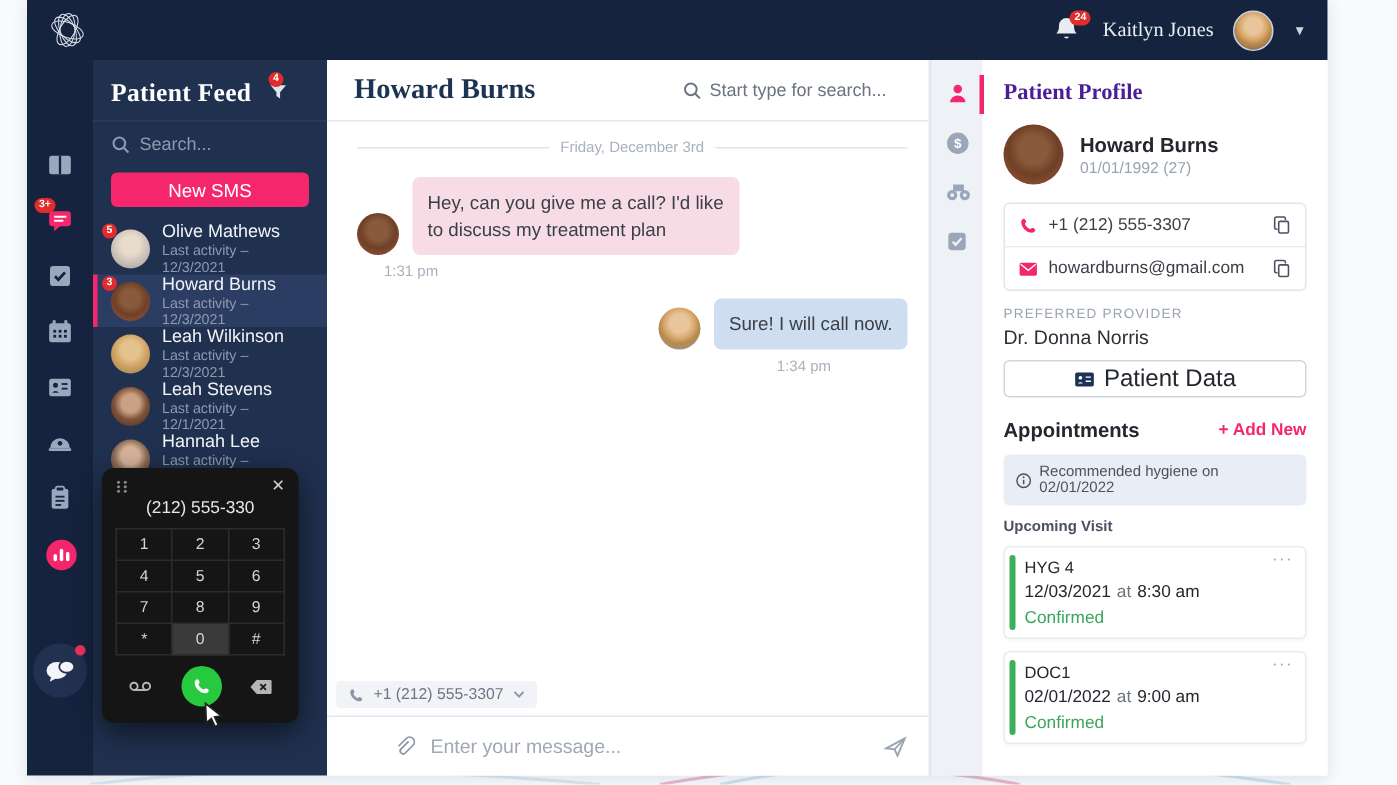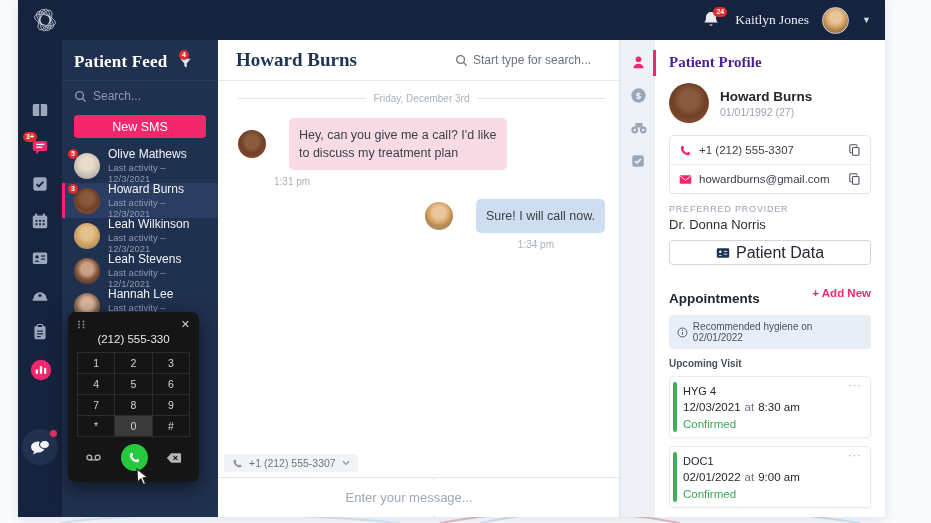--- a/index.html
+++ b/index.html
@@ -26,21 +26,21 @@
   
   .rail { width:44px; background:#16233e; display:flex; flex-direction:column; align-items:center; padding-top:60px; gap:17px; flex:none; }
   .rail .ric { width:20px; height:20px; position:relative; flex:none; cursor:pointer; }
   .rail svg { display:block; }
   .ric-badge { position:absolute; top:-5px; left:-7px; }
   .launcher { margin-top:auto; margin-bottom:52px; position:relative; width:36px; height:36px; border-radius:50%; background:#233150; display:flex; align-items:center; justify-content:center; }
   .launcher-dot { position:absolute; top:1px; right:1px; width:7px; height:7px; border-radius:50%; background:#e8325a; }
 
   
   .feed { width:156px; background:#20304f; flex:none; display:flex; flex-direction:column; position:relative; }
-  .feed-head { display:flex; align-items:flex-end; padding:12px 24px 8px 12px; }
+  .feed-head { display:flex; align-items:center; padding:12px 24px 8px 12px; }
   .feed-title { color:#fff; font-family:"Liberation Serif", serif; font-size:17px; font-weight:bold; letter-spacing:.2px; }
   .filter-wrap { margin-left:auto; position:relative; width:16px; height:16px; }
   .filter-badge { position:absolute; top:-6px; right:5px; }
   .feed-search { display:flex; align-items:flex-end; gap:6px; padding:8px 12px 10px; border-top:1px solid #2b3b5d; }
   .feed-search input { background:transparent; border:none; outline:none; color:#aeb8cb; font-size:12px; width:110px; font-family:"Liberation Sans", sans-serif; }
   .feed-search input::placeholder { color:#8e9ab0; }
   .newsms { margin:2px 12px 10px; height:23px; background:#f4276d; color:#fff; border:none; border-radius:4px; font-size:12.5px; cursor:pointer; font-family:"Liberation Sans", sans-serif; }
   .p-row { display:flex; align-items:center; gap:8px; padding:4px 8px 4px 12px; height:35px; cursor:pointer; position:relative; flex:none; }
   .p-row.selected { background:#2c3d63; }
   .p-row.selected::before { content:""; position:absolute; left:0; top:0; bottom:0; width:3px; background:#f4276d; }
@@ -59,32 +59,32 @@
   
   .chat { width:402px; background:#fff; flex:none; display:flex; flex-direction:column; border-right:1px solid #e4e8ee; }
   .chat-head { height:41px; flex:none; display:flex; align-items:center; padding:0 16px 0 18px; border-bottom:1px solid #e4e8ee; }
   .chat-title { color:#1d3354; font-family:"Liberation Serif", serif; font-weight:bold; font-size:19px; }
   .chat-search { margin-left:auto; display:flex; align-items:center; gap:5px; }
   .chat-search input { border:none; outline:none; font-size:12px; color:#5a6270; width:130px; background:transparent; font-family:"Liberation Sans", sans-serif; }
   .chat-search input::placeholder { color:#6b7380; }
   .msgs { flex:1; padding:12px 14px 0 20px; overflow:hidden; display:flex; flex-direction:column; }
   .date-div { display:flex; align-items:center; gap:8px; color:#a9b1bd; font-size:10px; margin-bottom:14px; }
   .date-div::before,.date-div::after { content:""; flex:1; height:1px; background:#dfe3e9; }
-  .msg { display:flex; gap:23px; align-items:center; }
+  .msg { display:flex; gap:9px; align-items:flex-end; }
   .msg.out { justify-content:flex-end; }
   .m-av { width:28px; height:28px; flex:none; }
   .msg:not(.out) .m-av { background:radial-gradient(circle at 50% 42%, #8a5a3c 30%, #6e4026 55%, #a4573f 100%); }
   .msg.out .m-av { background:radial-gradient(circle at 50% 38%, #e8c59a 28%, #d9a86c 45%, #b98a4e 60%, #8a97a8 100%); }
   .bubble { background:#f7dce6; border-radius:5px; padding:8px 10px; font-size:12.5px; color:#3a3f47; max-width:218px; line-height:1.45; }
   .msg.out .bubble { background:#cfddf1; }
-  .m-time { font-size:10px; color:#a9b1bd; margin:6px 0 12px 36px; }
+  .m-time { font-size:10px; color:#a9b1bd; margin:6px 0 12px 18px; }
   .m-time.right { text-align:right; margin:6px 51px 12px 0; }
   .chat-foot { flex:none; }
   .phone-chip { display:inline-flex; align-items:center; gap:6px; background:#f1f3f6; border-radius:3px; margin:0 0 5px 6px; padding:3px 8px; font-size:10.5px; color:#6b7686; cursor:pointer; }
-  .input-bar { height:40px; border-top:1px solid #e4e8ee; display:flex; align-items:center; padding:0 14px 0 44px; gap:10px;flex-direction:column; }
+  .input-bar { height:40px; border-top:1px solid #e4e8ee; display:flex; align-items:center; padding:0 14px 0 44px; gap:10px; }
   .input-bar input { flex:1; border:none; outline:none; font-size:13px; color:#4a5160; background:transparent; font-family:"Liberation Sans", sans-serif; }
   .input-bar input::placeholder { color:#a0a8b4; }
 
   
   .rrail { width:35px; background:#eef1f6; border-left:1px solid #e4e8ee; flex:none; display:flex; flex-direction:column; align-items:center; padding-top:14px; gap:16px; position:relative; }
   .rric { width:17px; height:17px; cursor:pointer; position:relative; }
   .rrail-ind { position:absolute; right:-1px; top:10px; width:3px; height:26px; background:#f4276d; }
 
   
   .profile { width:230px; background:#fff; flex:none; padding:14px 14px 0; overflow:hidden; }
@@ -94,21 +94,21 @@
   .prof-name { font-size:13.5px; color:#23272e; font-weight:bold; }
   .prof-dob { font-size:10.5px; color:#9aa3b0; margin-top:2px; }
   .contact-box { border:1px solid #e2e6ec; border-radius:4px; margin-bottom:10px; }
   .c-row { display:flex; align-items:center; gap:7px; padding:7px 9px; font-size:11.5px; color:#3a3f47; }
   .c-row + .c-row { border-top:1px solid #e9edf2; }
   .copy { margin-left:auto; cursor:pointer; }
   .pp-label { font-size:9px; letter-spacing:.8px; color:#9aa3b0; margin:4px 0 3px; }
   .pp-value { font-size:13px; color:#2b2f36; margin-bottom:8px; }
   .pd-btn { width:100%; height:25px; border:1px solid #cfd6df; border-radius:4px; background:#fff; display:flex; align-items:center; justify-content:center; gap:6px; font-size:16px; color:#23272e; cursor:pointer; font-family:"Liberation Sans", sans-serif; }
   .appt-head { display:flex; align-items:center; margin:14px 0 9px; }
-  .appt-title { font-size:13.5px; font-weight:bold; color:#23272e;margin-top:12px; }
+  .appt-title { font-size:13.5px; font-weight:bold; color:#23272e; }
   .add-new { margin-left:auto; color:#f4276d; font-size:11.5px; font-weight:bold; cursor:pointer; }
   .banner { background:#e9eef6; border-radius:4px; padding:6px 8px; display:flex; align-items:center; justify-content:center; gap:5px; font-size:10px; color:#4a5160; margin-bottom:9px; }
   .upcoming { font-size:10px; color:#4a5160; font-weight:bold; margin-bottom:7px; }
   .visit { border:1px solid #e8ebf0; border-radius:4px; box-shadow:0 1px 2px rgba(0,0,0,.04); position:relative; padding:8px 10px 7px 13px; margin-bottom:8px; }
   .visit::before { content:""; position:absolute; left:3px; top:5px; bottom:5px; width:4px; border-radius:2px; background:#3fae5a; }
   .v-dots { position:absolute; right:8px; top:2px; color:#9aa3b0; font-size:11px; letter-spacing:1px; cursor:pointer; }
   .v-code { font-size:11px; color:#23272e; margin-bottom:4px; }
   .v-when { font-size:11.5px; color:#23272e; margin-bottom:5px; }
   .v-when .at { color:#6b7380; padding:0 4px; }
   .v-status { font-size:11.5px; color:#3aa55c; }

